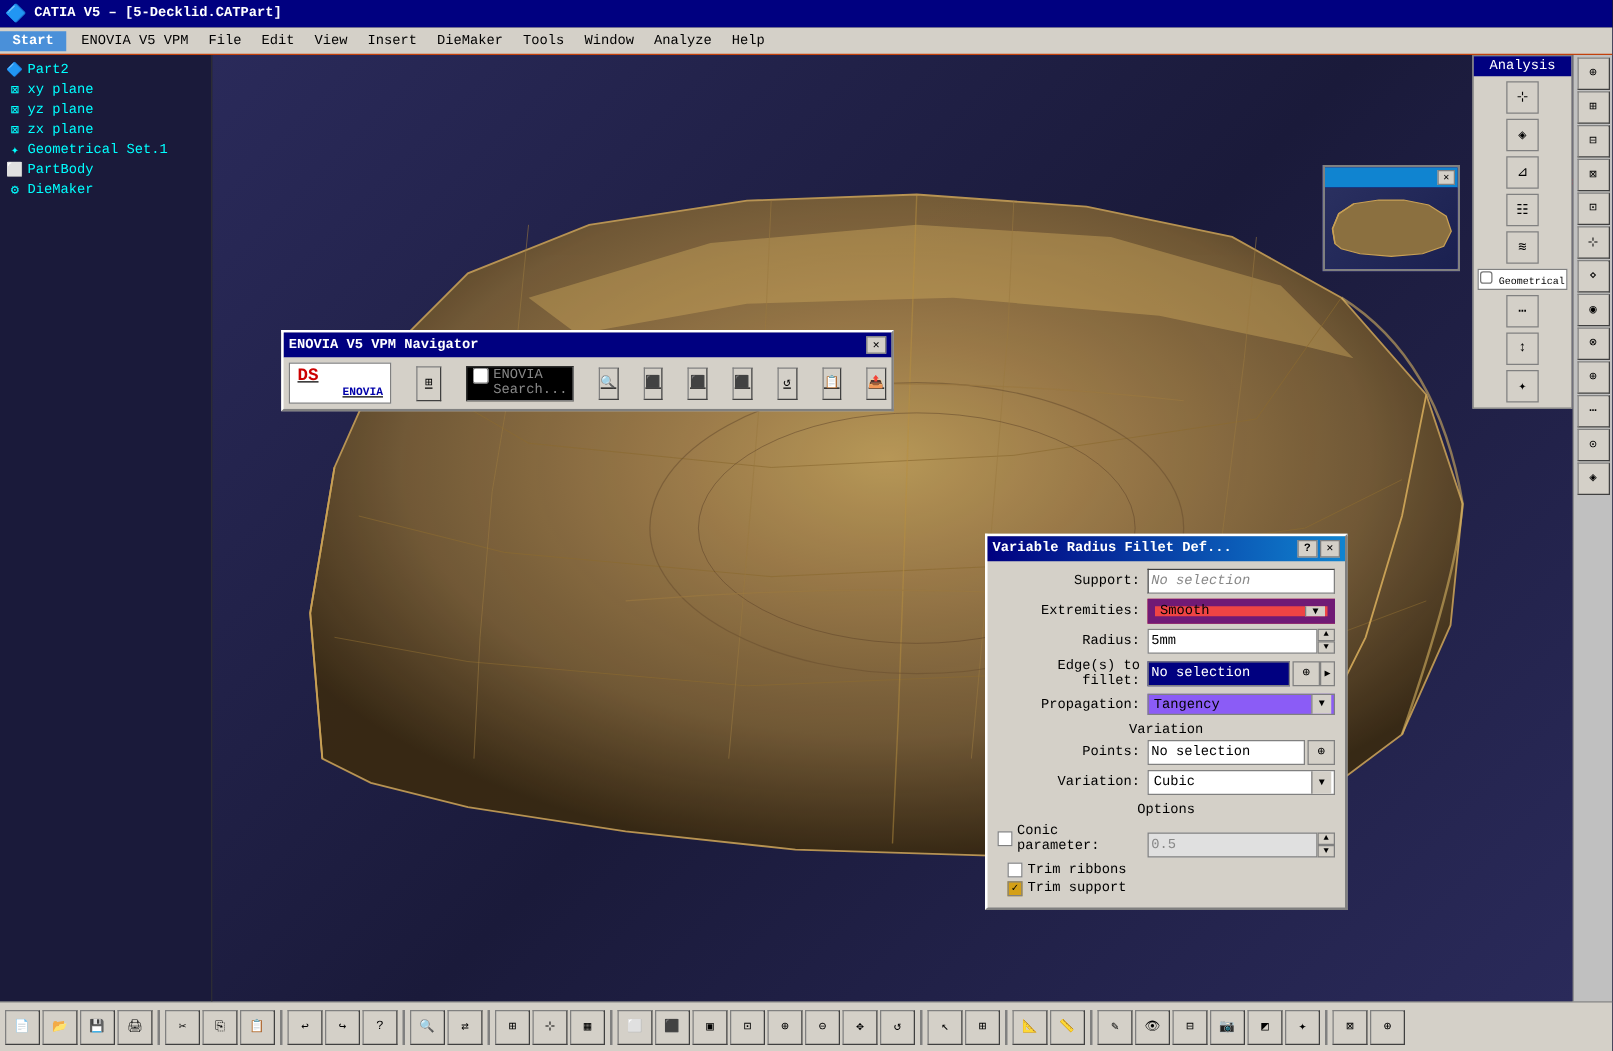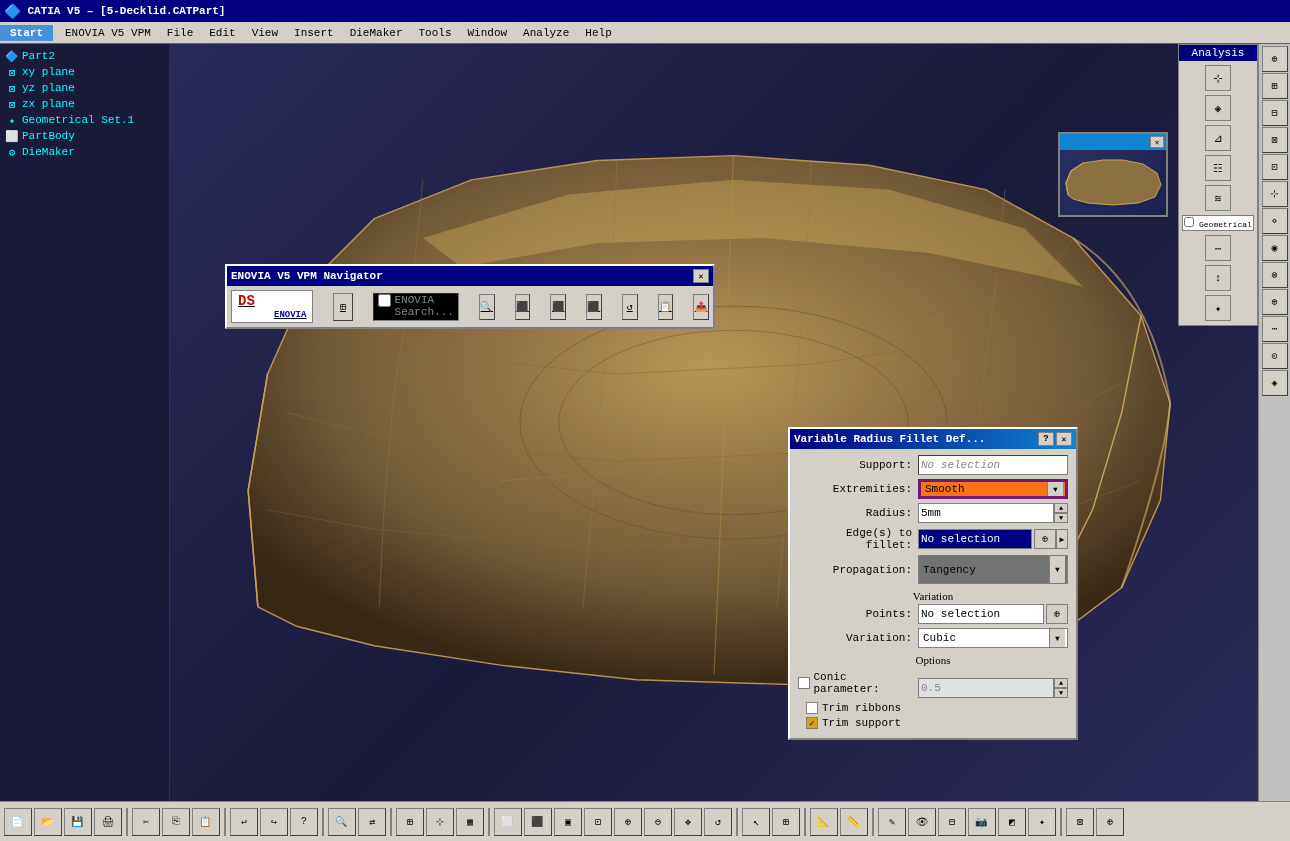--- a/index.html
+++ b/index.html
@@ -318,21 +318,20 @@
       align-items: center;
       justify-content: center;
       font-size: 7px;
       cursor: pointer;
     }
     .section-header {
       font-size: 11px;
       text-align: center;
       padding: 2px 0;
       color: #000;
-      font-family: Liberation Serif, serif;
     }
     .icon-btn {
       width: 22px;
       height: 20px;
       background: #d4d0c8;
       border: 1px solid #808080;
       display: flex;
       align-items: center;
       justify-content: center;
       cursor: pointer;
@@ -635,21 +634,21 @@
 
         <div class="form-row">
           <div class="form-label">Support:</div>
           <div class="form-input" style="flex:1;">
             <span class="no-selection-text">No selection</span>
           </div>
         </div>
 
         <div class="form-row">
           <div class="form-label">Extremities:</div>
-          <div class="form-select" style="flex:1;display:flex;border:3px solid #701a75;background:#f97316;height:20px;">
+          <div class="form-select" style="flex:1;display:flex;border:6px solid #701a75;background:#ef4444;height:20px;">
             <span style="flex:1;padding:0 2px;font-size:11px;">Smooth</span>
             <div class="select-arrow">▼</div>
           </div>
         </div>
 
         <div class="form-row">
           <div class="form-label">Radius:</div>
           <div class="spin-control" style="flex:1;">
             <div class="spin-input" style="flex:1;height:20px;border:1px solid #808080;background:white;font-size:11px;padding:0 2px;display:flex;align-items:center;">
               <span>5mm</span>
@@ -667,21 +666,21 @@
             <div style="flex:1;height:20px;background:#000080;border:1px solid #808080;display:flex;align-items:center;padding:0 2px;">
               <span style="color:white;font-size:11px;">No selection</span>
             </div>
             <div class="icon-btn">⊕</div>
           </div>
           <div style="width:12px;height:20px;background:#d4d0c8;border:1px solid #808080;display:flex;align-items:center;justify-content:center;cursor:pointer;font-size:8px;">▶</div>
         </div>
 
         <div class="form-row">
           <div class="form-label">Propagation:</div>
-          <div class="form-select" style="flex:1;display:flex;border:1px solid #808080;background:#737373;height:29px;">
+          <div class="form-select" style="flex:1;display:flex;border:1px solid #808080;background:#8b5cf6;height:17px;">
             <span style="flex:1;padding:0 2px;font-size:11px;">Tangency</span>
             <div class="select-arrow">▼</div>
           </div>
         </div>
 
         <div class="section-header">Variation</div>
 
         <div class="form-row">
           <div class="form-label">Points:</div>
           <div style="flex:1;display:flex;align-items:center;">

